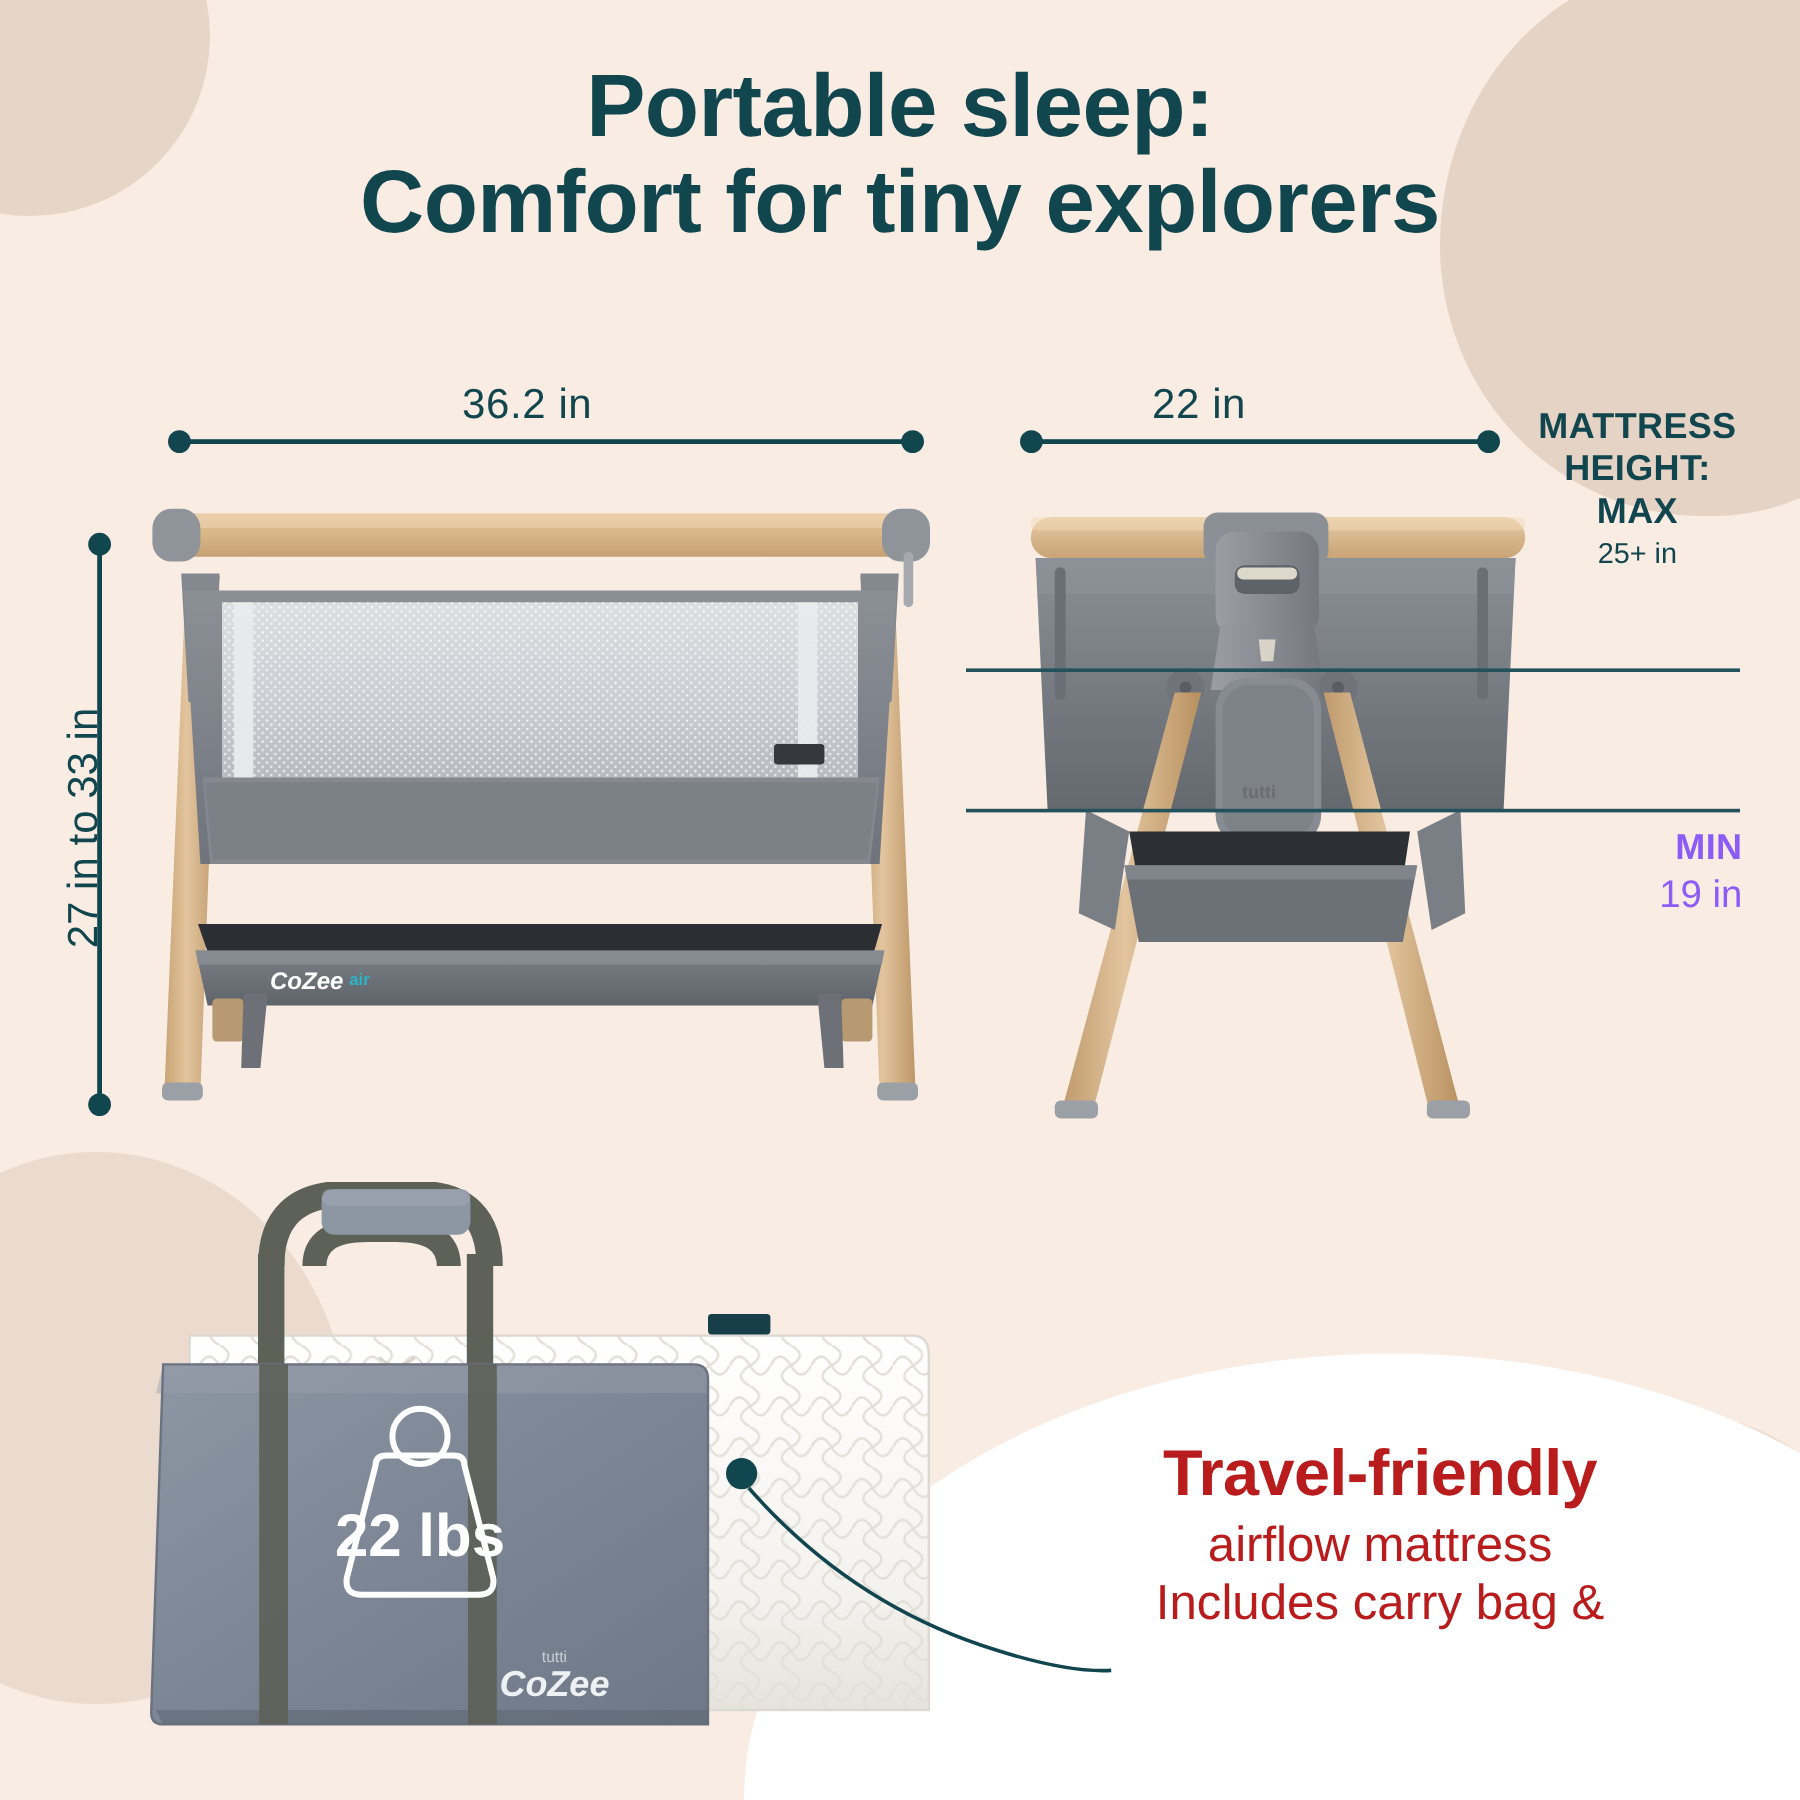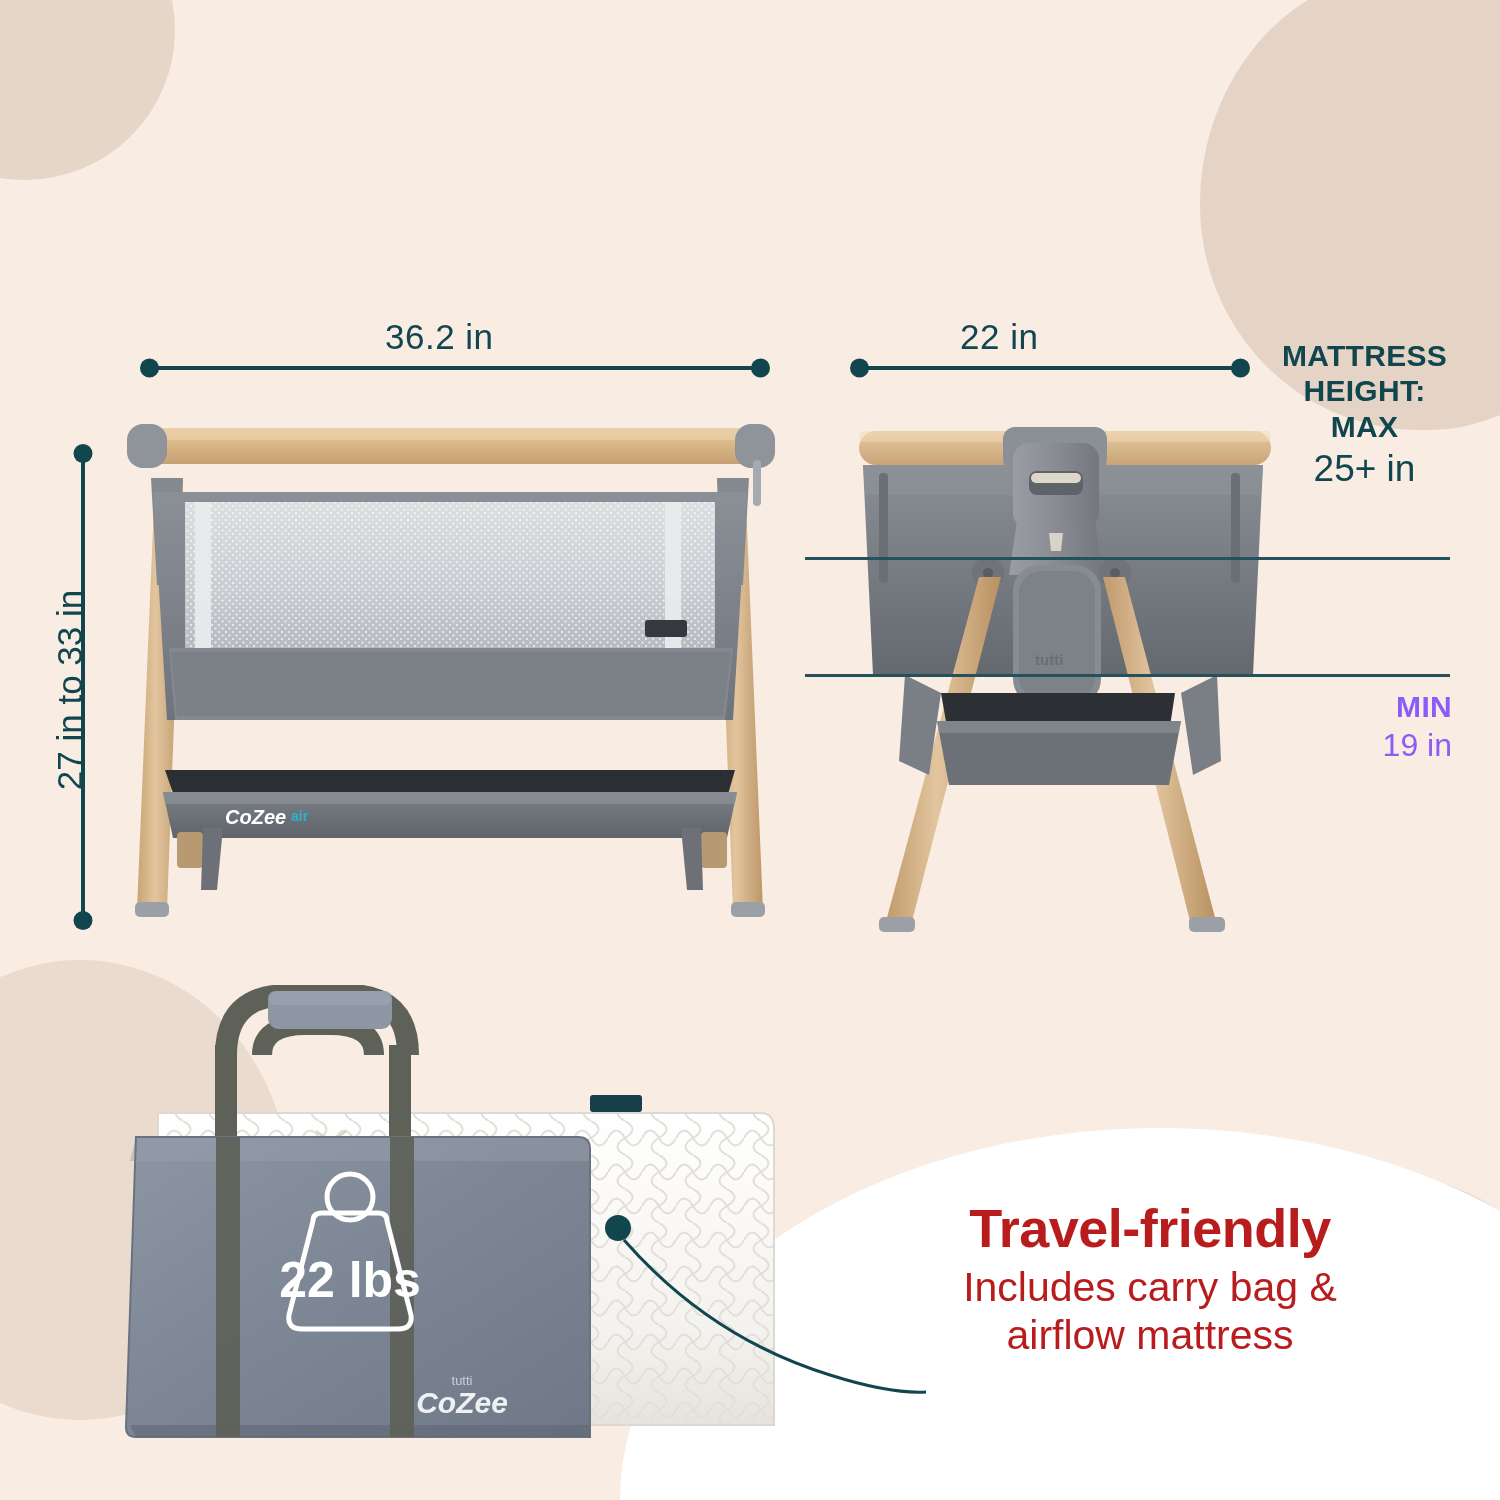--- a/index.html
+++ b/index.html
@@ -150,21 +150,21 @@
     color: #12464f;
     z-index: 7;
   }
   .mh-title {
     font-size: 30px;
     font-weight: bold;
     line-height: 1.18;
     letter-spacing: 0.3px;
   }
   .mh-value {
-    font-size: 37px;
+    font-size: 24px;
     font-weight: 300;
     margin-top: 4px;
   }
   .min-block {
     position: absolute;
     right: 48px;
     top: 690px;
     width: 180px;
     text-align: right;
     color: #8b5cf6;
@@ -216,20 +216,24 @@
 <body>
 
 <div id="stage">
 
   <div class="blob blob-tl"></div>
   <div class="blob blob-tr"></div>
   <div class="blob blob-bl"></div>
   <div class="blob blob-br"></div>
   <div class="white-oval"></div>
 
+  <div class="headline">
+    <span>Portable sleep:</span>
+    <span class="l2">Comfort for tiny explorers</span>
+  </div>
 
   <div class="dim-label" style="left:385px; top:305px;">36.2 in</div>
   <div class="dimline" style="left:148px; top:366px; width:614px;"></div>
 
   <div class="dim-label" style="left:960px; top:305px;">22 in</div>
   <div class="dimline" style="left:858px; top:366px; width:384px;"></div>
 
   <div class="vdim" style="left:81px; top:452px; height:470px;"></div>
   <div class="vdim-label" style="left:-70px; top:670px; width:280px; text-align:center;">27 in to 33 in</div>
 
@@ -438,18 +442,18 @@
   </svg>
 
   <svg class="leader" width="330" height="220" viewBox="0 0 330 220">
     <circle cx="18" cy="18" r="13" fill="#12464f"></circle>
     <path d="M24 30 Q110 128 230 165 Q290 184 326 182" fill="none" stroke="#12464f" stroke-width="3"></path>
   </svg>
 
   <div class="travel-copy">
     <div class="travel-title">Travel-friendly</div>
     <div class="travel-sub">
+      <div>airflow mattress</div>
       <div>Includes carry bag &amp;</div>
-      <div>airflow mattress</div>
     </div>
   </div>
 
 </div>
 
 </body></html>

